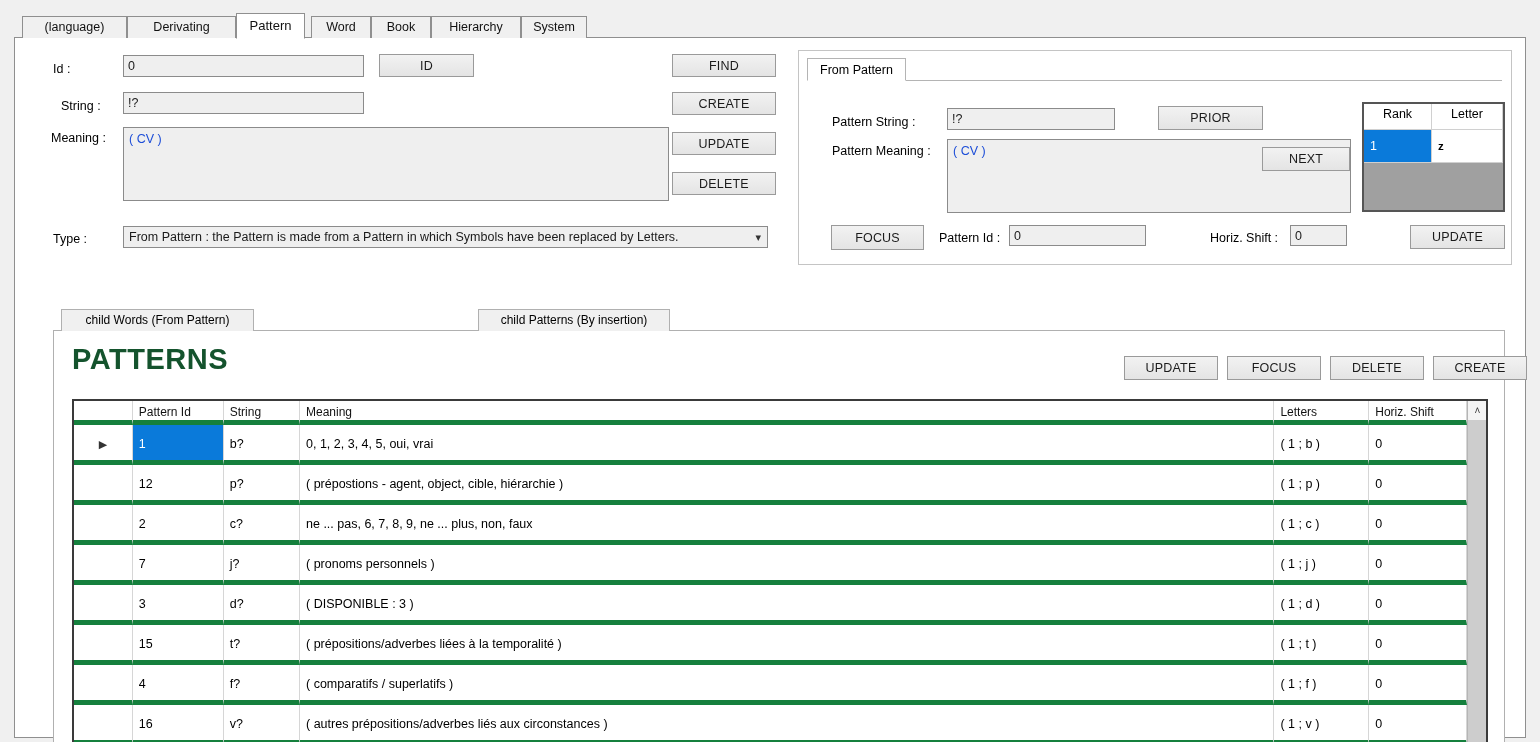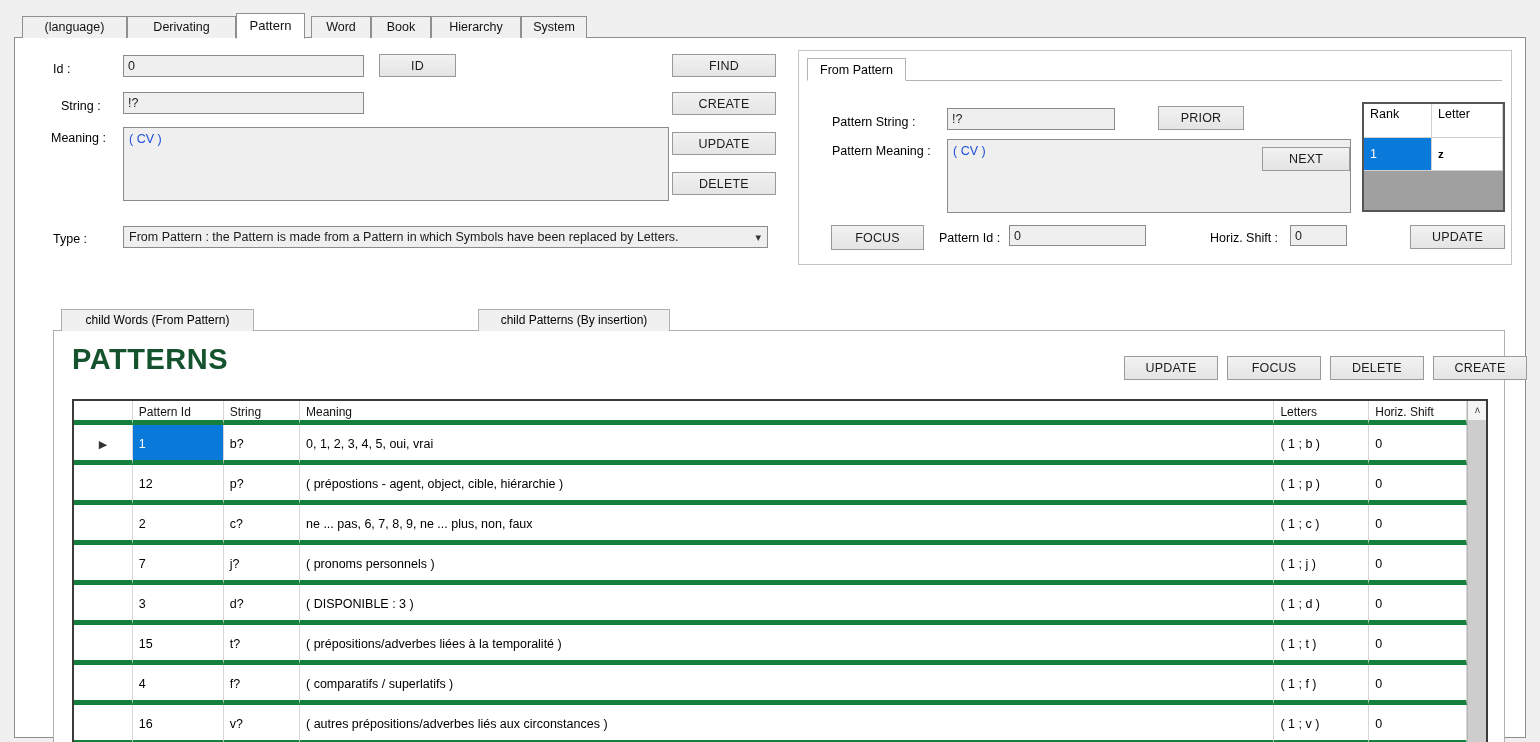--- a/index.html
+++ b/index.html
@@ -167,21 +167,21 @@
     box-sizing: border-box;
     font-size: 12.5px;
     line-height: 21px;
     padding: 0 6px;
     background: #ffffff;
     border-right: 1px solid #d0d0d0;
     border-bottom: 1px solid #d0d0d0;
     white-space: nowrap;
     overflow: hidden;
   }
-  .mg-head { height: 34px; line-height: 21px; background:#fff; }
+  .mg-head { height: 26px; line-height: 21px; text-align: center; background:#fff; }
   .mg-body .mg-cell { height: 33px; line-height: 33px; }
   .mg-sel { background: #0a7ada !important; color: #fff; }
 
   
   .subtabstrip {
     position: absolute;
     left: 38px; top: 268px;
     width: 1452px; height: 25px;
     border-bottom: 1px solid #b0b0b0;
     box-sizing: border-box;
@@ -301,21 +301,21 @@
       <div class="tab" style="left: 297px; width: 60px;"><span>Word</span></div>
       <div class="tab" style="left: 357px; width: 60px;"><span>Book</span></div>
       <div class="tab" style="left: 417px; width: 90px;"><span>Hierarchy</span></div>
       <div class="tab" style="left: 507px; width: 66px;"><span>System</span></div>
     </div>
 
   <div class="content">
 
     <div class="lbl" style="left:38px; top:24px;">Id :</div>
     <div class="txt" style="left:108px; top:17px; width:241px; height:22px;">0</div>
-    <div class="btn" style="left:364px; top:16px; width:77px; height:23px;">ID</div>
+    <div class="btn" style="left:364px; top:16px; width:95px; height:23px;">ID</div>
 
     <div class="lbl" style="left:46px; top:61px;">String :</div>
     <div class="txt" style="left:108px; top:54px; width:241px; height:22px;">!?</div>
 
     <div class="lbl" style="left:36px; top:93px;">Meaning :</div>
     <div class="area" style="left:108px; top:89px; width:546px; height:74px;">( CV )</div>
 
     <div class="lbl" style="left:38px; top:194px;">Type :</div>
     <div class="combo" style="left:108px; top:188px; width:645px; height:22px;">
       <span>From Pattern : the Pattern is made from a Pattern in which Symbols have been replaced by Letters.</span>
@@ -332,21 +332,21 @@
       <div class="gb-tabstrip">
         <div class="gb-tab">From Pattern</div>
       </div>
 
       <div class="lbl" style="left:33px; top:64px;">Pattern String :</div>
       <div class="txt" style="left:148px; top:57px; width:168px; height:22px;">!?</div>
 
       <div class="lbl" style="left:33px; top:93px;">Pattern Meaning :</div>
       <div class="area" style="left:148px; top:88px; width:404px; height:74px;">( CV )</div>
 
-      <div class="btn" style="left:359px; top:55px; width:86px; height:24px;">PRIOR</div>
+      <div class="btn" style="left:359px; top:55px; width:105px; height:24px;">PRIOR</div>
       <div class="btn" style="left:463px; top:55px; width:88px; height:24px;margin-top:41px;">NEXT</div>
 
       <div class="minigrid" style="left:563px; top:51px; width:143px; height:110px;">
         <div class="mg-row mg-head-row" id="mg-head">
             <div class="mg-cell mg-head" style="width: 68px;">Rank</div>
             <div class="mg-cell mg-head" style="width: 71px;">Letter</div>
           </div>
         <div class="mg-body" id="mg-body">
             <div class="mg-row">
               <div class="mg-cell mg-sel" style="width: 68px;">1</div>

